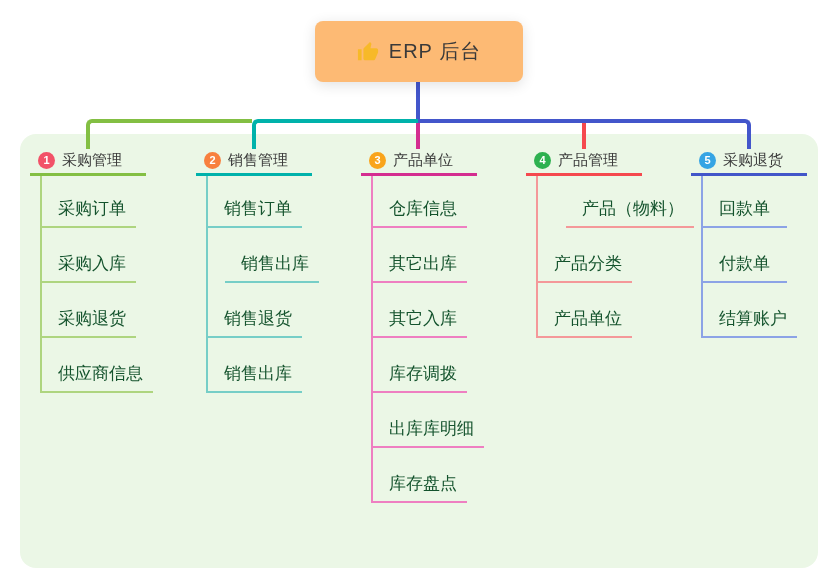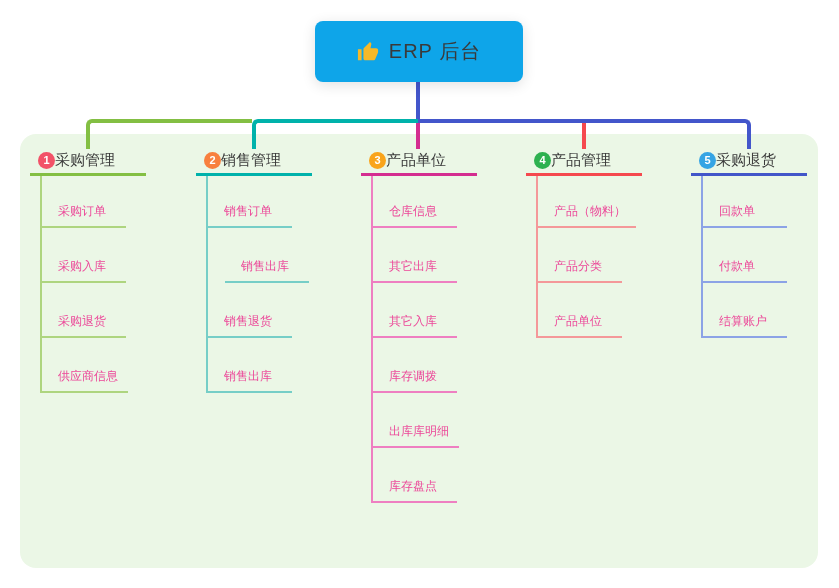--- a/index.html
+++ b/index.html
@@ -15,21 +15,21 @@
   .panel {
     position:absolute; left:20px; top:134px;
     width:798px; height:434px;
     border-radius:16px;
     z-index:1;
   }
   
   .root-node {
     position:absolute; left:315px; top:21px;
     width:208px; height:61px;
-    background:#0ea5e9;
+    background:#fdba74;
     border-radius:8px;
     box-shadow:0 3px 14px rgba(0,0,0,0.12);
     display:flex; align-items:center; justify-content:center; gap:10px;
     z-index:4;
   }
   .root-title { font-size:20px; color:#3a3a3a; font-weight:500; letter-spacing:1px; }
   .thumb-icon { width:22px; height:22px; display:inline-block; }
   
   .conn { position:absolute; z-index:2; }
   .root-stem { left:416px; top:82px; width:4px; height:39px; }
@@ -47,29 +47,29 @@
     width:116px; height:28px;
     display:flex; align-items:center;
     border-bottom:3px solid;
     padding-left:8px;
   }
   .badge {
     width:17px; height:17px; border-radius:50%;
     color:#ffffff; font-size:11px; line-height:17px;
     text-align:center; flex:0 0 17px; font-weight:bold;
   }
-  .branch-title { font-size:15px; color:#3b3b3b; white-space:nowrap; }
+  .branch-title { font-size:15px; color:#3b3b3b; margin-left:7px; white-space:nowrap; }
   .children { margin-left:10px; border-left:2px solid; }
   .child {
     width:max-content; min-width:84px;
     height:55px;
     display:flex; align-items:flex-end;
     padding:16px 10px 6px 16px;
     border-bottom:2px solid;
-    font-size:12px; color:#ec4899;
+    font-size:17px; color:#14532d;
     white-space:nowrap;
   }
   .child:first-child { height:52px; }
 </style>
 </head>
 <body>
 
 <div class="panel" style="background-color: rgb(235, 247, 230);"></div>
 
 <div class="conn root-stem" style="background-color: rgb(67, 86, 203);"></div>
@@ -128,21 +128,21 @@
     <div class="child" style="border-bottom-color: rgb(238, 127, 193);">库存盘点</div>
   </div>
 </div>
 
 <div class="branch" style="left:526px">
   <div class="branch-header" style="border-bottom-color: rgb(245, 73, 78);">
     <span class="badge" style="background-color: rgb(46, 177, 80);">4</span>
     <span class="branch-title">产品管理</span>
   </div>
   <div class="children" style="border-left-color: rgb(244, 152, 153);">
-    <div class="child" style="border-bottom-color: rgb(244, 152, 153);">产品（物料）</div>
+    <div class="child" style="border-bottom-color: rgb(244, 152, 153); margin-left: 28px;">产品（物料）</div>
     <div class="child" style="border-bottom-color: rgb(244, 152, 153);">产品分类</div>
     <div class="child" style="border-bottom-color: rgb(244, 152, 153);">产品单位</div>
   </div>
 </div>
 
 <div class="branch" style="left:691px">
   <div class="branch-header" style="border-bottom-color: rgb(66, 86, 201);">
     <span class="badge" style="background-color: rgb(53, 164, 228);">5</span>
     <span class="branch-title">采购退货</span>
   </div>

